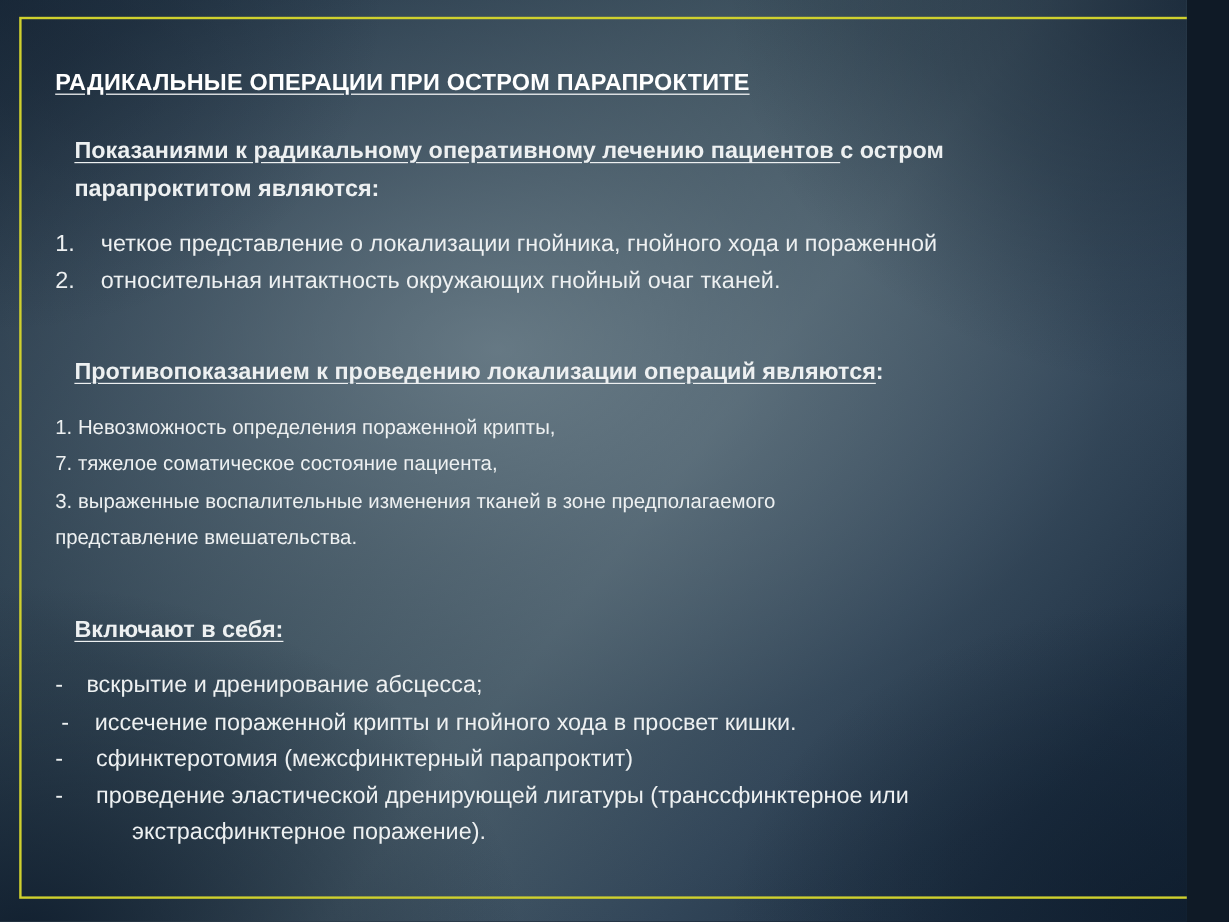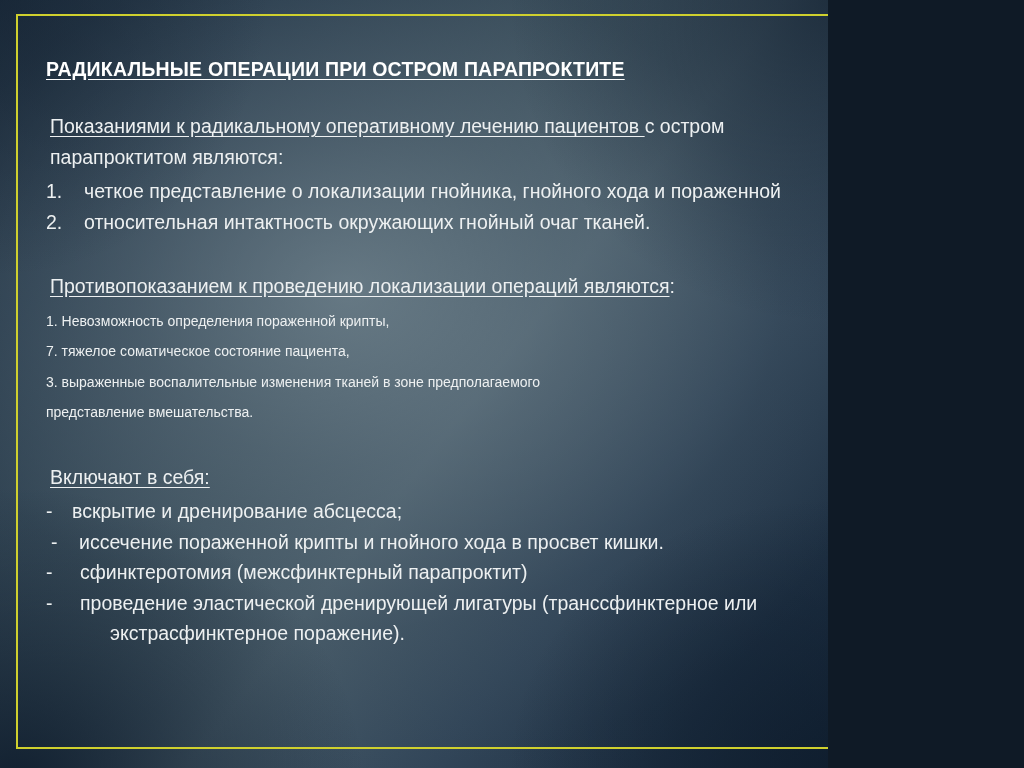--- a/index.html
+++ b/index.html
@@ -10,21 +10,21 @@
   body {
     width: 1024px;
     height: 768px;
     overflow: hidden;
     font-family: "Liberation Sans", sans-serif;
   }
 
   
   #slide {
     position: relative;
-    width: 828px;
+    width: 989px;
     height: 768px;
     background:
       radial-gradient(ellipse 95% 80% at 42% 38%,
           rgba(130,148,158,0.60) 0%,
           rgba(104,122,134,0.42) 28%,
           rgba(64,82,96,0.22) 55%,
           rgba(30,48,66,0.05) 78%,
           rgba(18,34,52,0.0) 100%),
       linear-gradient(128deg,
           #1c2c3c 0%,
@@ -78,23 +78,23 @@
     text-decoration: underline;
     text-underline-offset: 3px;
     margin: 0 0 30px 0;
     line-height: 1.2;
     color: #ffffff;
   }
 
   .para {
     font-size: 19.5px;
     line-height: 30.5px;
-    margin: 4px;
-    color: #edf0f1;
-    font-weight: 400;
+    margin: 16px;
+    color: #edf0f1;
+    font-weight: 700;
   }
 
   .u { text-decoration: underline; text-underline-offset: 3px; }
   .spacer-md { height: 30px; }
 
   
   ul.numlist, ul.dashlist {
     list-style: none;
     margin: 0;
     padding: 0;
@@ -140,21 +140,21 @@
   }
 
   
   ul.dashlist > li.ind0 .marker { width: 26px; flex: 0 0 26px; }
   ul.dashlist > li.ind1 { padding-left: 5px; }
   ul.dashlist > li.ind1 .marker { width: 28px; flex: 0 0 28px; }
   ul.dashlist > li.ind2 .marker { width: 34px; flex: 0 0 34px; }
   ul.dashlist > li.ind3 .marker { width: 34px; flex: 0 0 34px; }
 
   .plainnum {
-    font-size: 14px;
+    font-size: 17px;
     line-height: 30.5px;
     color: #edf0f1;
   }
 </style>
 </head>
 <body>
 
 <div id="slide">
 
   <div id="frame" style="border-color: rgb(207, 208, 46);"></div>

